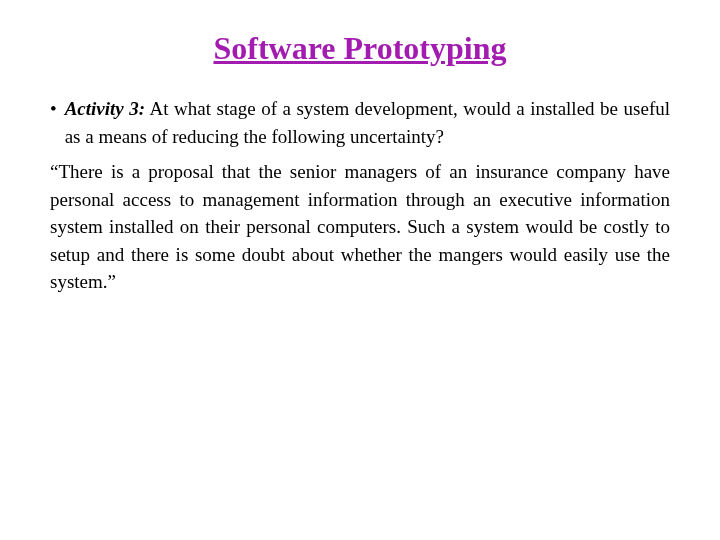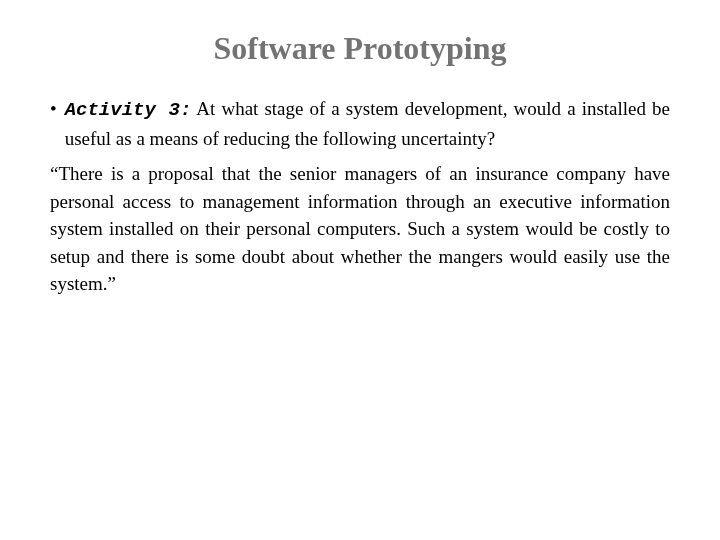--- a/index.html
+++ b/index.html
@@ -16,23 +16,24 @@
       display: flex;
       flex-direction: column;
       align-items: center;
       padding: 30px 50px 30px 50px;
       overflow: hidden;
     }
 
     .title {
       font-size: 32px;
       font-weight: bold;
+      text-decoration: underline;
       margin-bottom: 28px;
       text-align: center;
-      color: #737373;
+      color: #a21caf;
     }
 
     .content {
       width: 100%;
       font-size: 19px;
       line-height: 1.45;
       color: #000000;
       text-align: justify;
     }
 
@@ -43,21 +44,20 @@
     }
 
     .bullet {
       margin-right: 8px;
       flex-shrink: 0;
     }
 
     .activity-label {
       font-style: italic;
       font-weight: bold;
-      font-family: Liberation Mono, monospace;
     }
 
     .paragraph {
       margin-top: 8px;
       text-align: justify;
     }
   </style>
 </head>
 <body>
 

